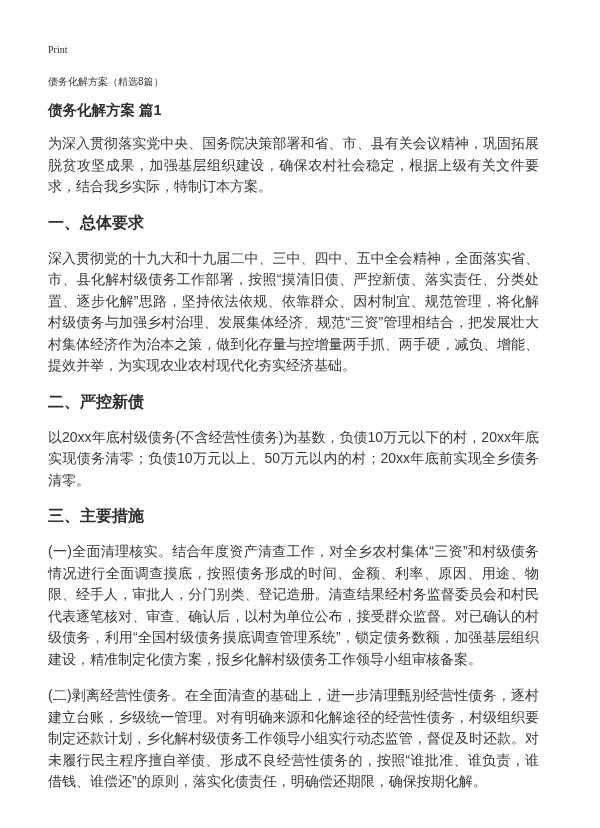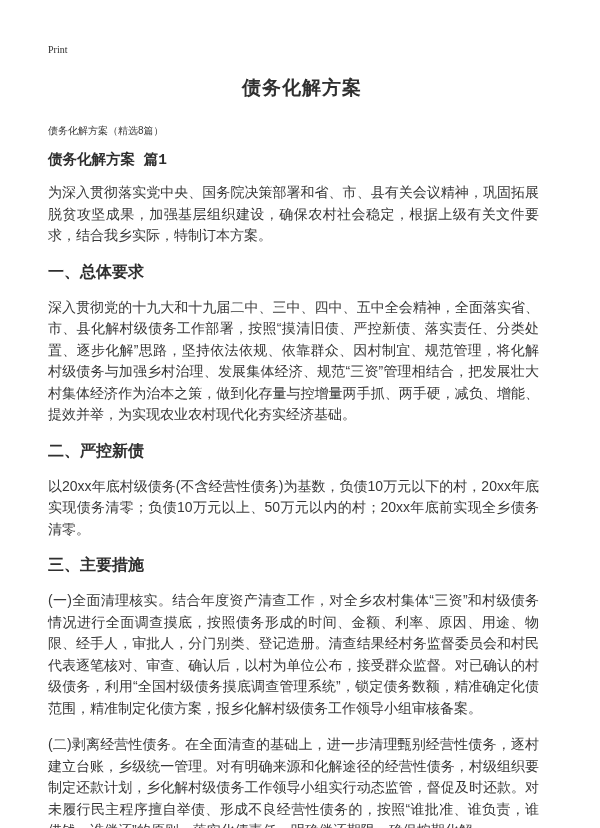--- a/index.html
+++ b/index.html
@@ -37,21 +37,20 @@
   .subtitle {
     font-size: 10px;
     margin: 0 0 12px 0;
     color: #383838;
   }
   .article-heading {
     font-size: 14.5px;
     font-weight: bold;
     margin: 0 0 13px 0;
     color: #2f2f2f;
-    font-family: Liberation Mono, monospace;
   }
   .para {
     font-size: 14px;
     line-height: 21.5px;
     text-align: justify;
     margin: 0 17px 15px 0;
     color: #383838;
   }
   .section-heading {
     font-size: 16px;
@@ -60,35 +59,34 @@
     color: #2f2f2f;
   }
 </style>
 </head>
 <body>
 
 <div class="page">
 
   <div class="print-link">Print</div>
 
-  <h1 class="doc-title">债务化解方案</h1>
 
   <p class="subtitle">债务化解方案（精选8篇）</p>
 
   <h2 class="article-heading">债务化解方案 篇1</h2>
 
   <p class="para">为深入贯彻落实党中央、国务院决策部署和省、市、县有关会议精神，巩固拓展脱贫攻坚成果，加强基层组织建设，确保农村社会稳定，根据上级有关文件要求，结合我乡实际，特制订本方案。</p>
 
   <h2 class="section-heading">一、总体要求</h2>
 
   <p class="para">深入贯彻党的十九大和十九届二中、三中、四中、五中全会精神，全面落实省、市、县化解村级债务工作部署，按照“摸清旧债、严控新债、落实责任、分类处置、逐步化解”思路，坚持依法依规、依靠群众、因村制宜、规范管理，将化解村级债务与加强乡村治理、发展集体经济、规范“三资”管理相结合，把发展壮大村集体经济作为治本之策，做到化存量与控增量两手抓、两手硬，减负、增能、提效并举，为实现农业农村现代化夯实经济基础。</p>
 
   <h2 class="section-heading">二、严控新债</h2>
 
   <p class="para">以20xx年底村级债务(不含经营性债务)为基数，负债10万元以下的村，20xx年底实现债务清零；负债10万元以上、50万元以内的村；20xx年底前实现全乡债务清零。</p>
 
   <h2 class="section-heading">三、主要措施</h2>
 
-  <p class="para">(一)全面清理核实。结合年度资产清查工作，对全乡农村集体“三资”和村级债务情况进行全面调查摸底，按照债务形成的时间、金额、利率、原因、用途、物限、经手人，审批人，分门别类、登记造册。清查结果经村务监督委员会和村民代表逐笔核对、审查、确认后，以村为单位公布，接受群众监督。对已确认的村级债务，利用“全国村级债务摸底调查管理系统”，锁定债务数额，精准确定化债范围，精准制定化债方案，报乡化解村级债务工作领导小组审核备案。</p>
+  <p class="para">(一)全面清理核实。结合年度资产清查工作，对全乡农村集体“三资”和村级债务情况进行全面调查摸底，按照债务形成的时间、金额、利率、原因、用途、物限、经手人，审批人，分门别类、登记造册。清查结果经村务监督委员会和村民代表逐笔核对、审查、确认后，以村为单位公布，接受群众监督。对已确认的村级债务，利用“全国村级债务摸底调查管理系统”，锁定债务数额，加强基层组织建设，精准制定化债方案，报乡化解村级债务工作领导小组审核备案。</p>
 
   <p class="para">(二)剥离经营性债务。在全面清查的基础上，进一步清理甄别经营性债务，逐村建立台账，乡级统一管理。对有明确来源和化解途径的经营性债务，村级组织要制定还款计划，乡化解村级债务工作领导小组实行动态监管，督促及时还款。对未履行民主程序擅自举债、形成不良经营性债务的，按照“谁批准、谁负责，谁借钱、谁偿还”的原则，落实化债责任，明确偿还期限，确保按期化解。</p>
 
 </div>
 
 </body></html>

